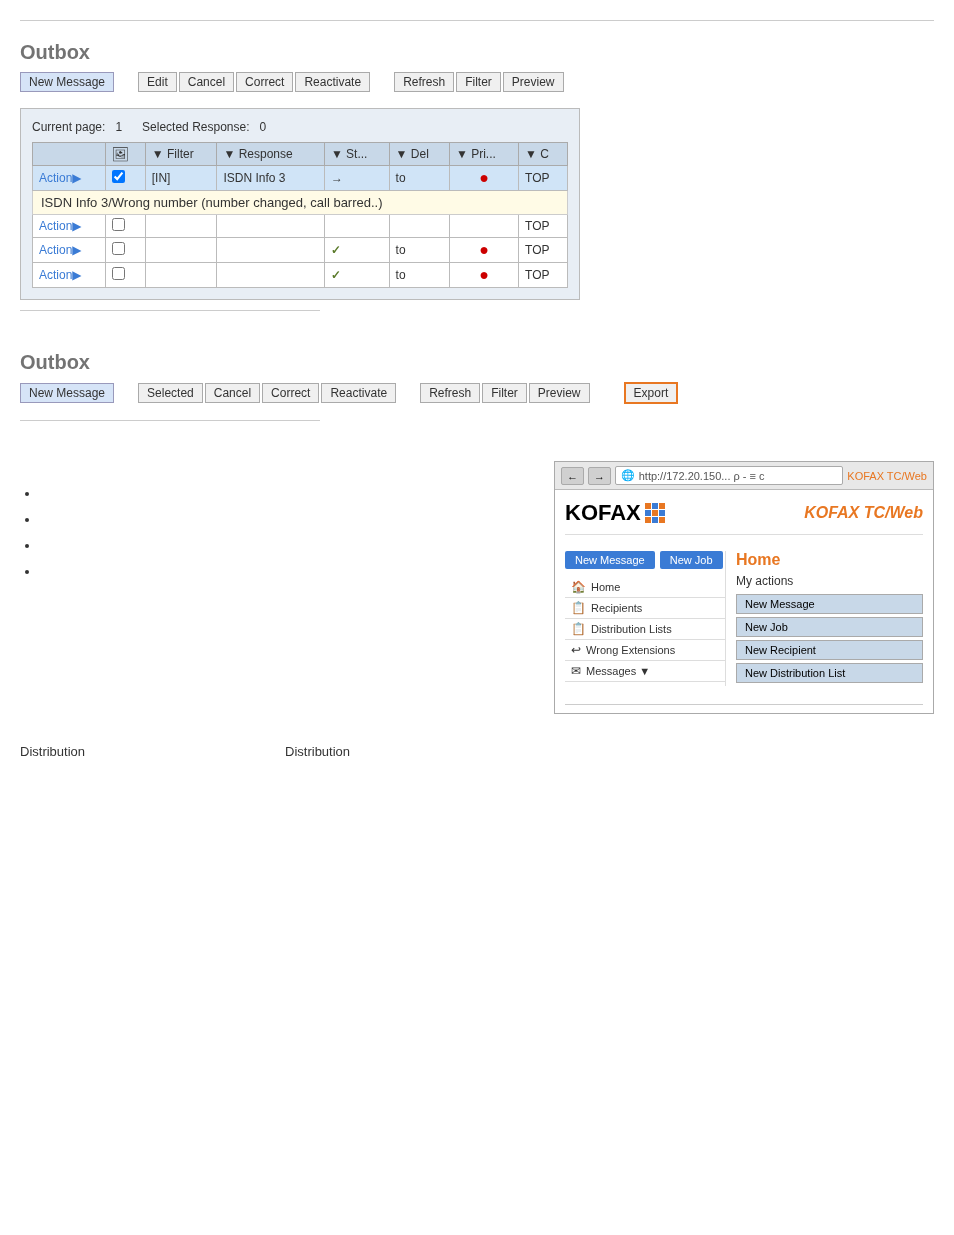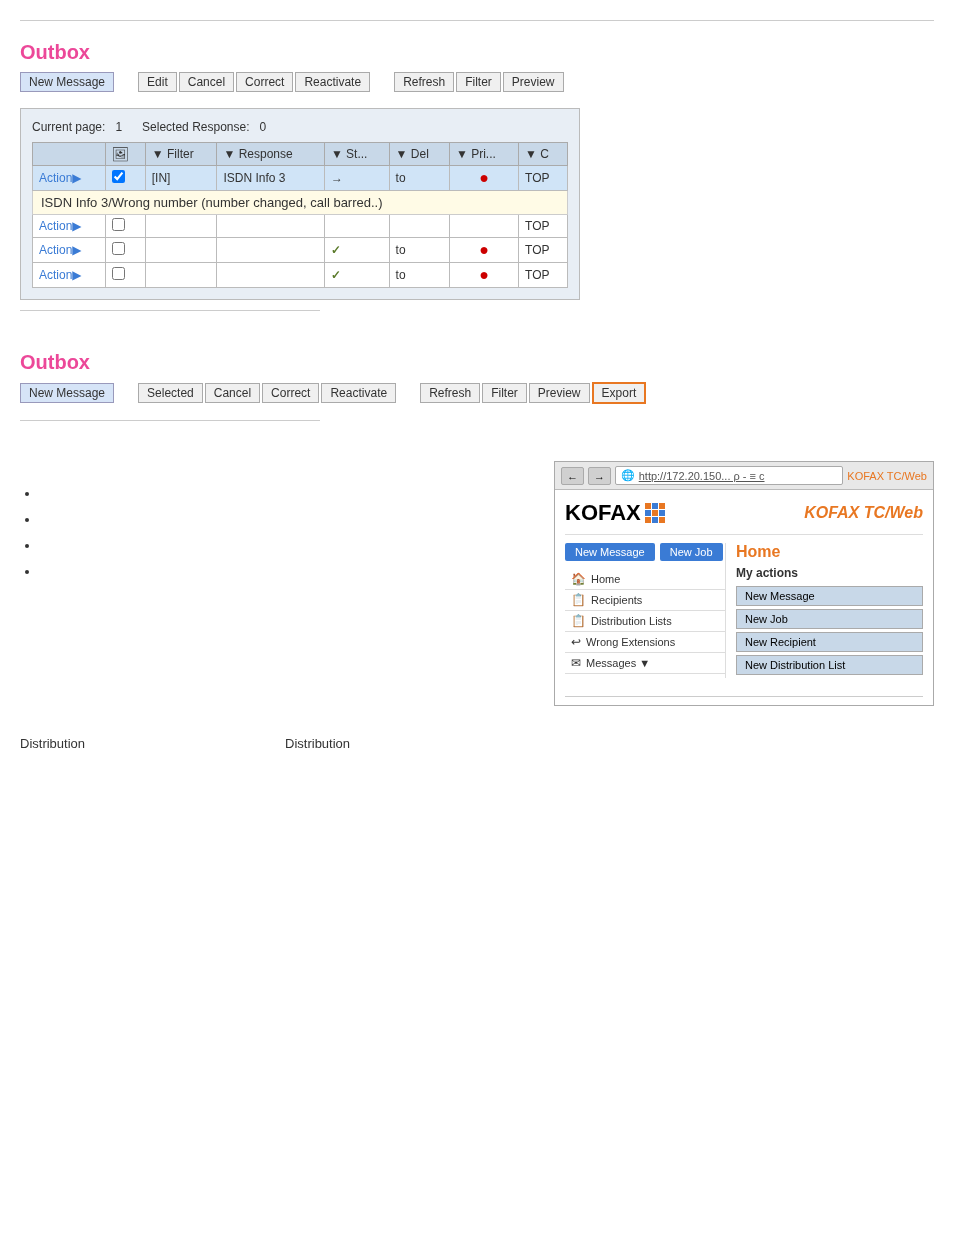--- a/index.html
+++ b/index.html
@@ -17,21 +17,21 @@
       margin-bottom: 20px;
     }
 
     
     .section {
       margin-bottom: 40px;
     }
 
     .section-title {
       font-size: 20px;
-      color: #ec4899;
+      color: #737373;
       font-weight: bold;
       margin-bottom: 8px;
     }
 
     .toolbar {
       display: flex;
       align-items: center;
       gap: 2px;
       margin-bottom: 16px;
       flex-wrap: wrap;
@@ -46,20 +46,21 @@
       color: #333;
       white-space: nowrap;
     }
     .btn-primary {
       background: #d6e4f7;
       border: 1px solid #99b;
     }
     .btn-highlighted {
       border: 2px solid #e87722;
       background: #f0f0f0;
+      margin-left: 32px;
     }
 
     .toolbar-spacer {
       width: 20px;
     }
 
     
     .data-table-wrap {
       border: 1px solid #bbb;
       background: #e8eef5;
@@ -157,32 +158,32 @@
       background: #fff;
       border: 1px solid #aaa;
       padding: 2px 5px;
       border-radius: 2px;
       display: flex;
       align-items: center;
       gap: 4px;
     }
 
     .globe-icon { color: #3a7bd5; }
-    .address-text { color: #555; font-size: 11px; text-decoration: underline; }
+    .address-text { color: #555; font-size: 11px; }
     .kofax-tab { color: #e87722; font-size: 11px; }
 
     .browser-content {
       padding: 10px;
     }
 
     .kofax-header {
       display: flex;
       align-items: center;
       justify-content: space-between;
-      margin-bottom: 8px;
+      margin-bottom: 16px;
       border-bottom: 1px solid #ddd;
       padding-bottom: 8px;
     }
 
     .kofax-logo {
       font-size: 22px;
       font-weight: bold;
       color: #000;
       display: flex;
       align-items: center;
@@ -249,21 +250,21 @@
 
     .home-title {
       font-size: 16px;
       color: #e87722;
       font-weight: bold;
       margin-bottom: 5px;
     }
 
     .my-actions-title {
       font-size: 12px;
-      font-weight: bold;
+      font-weight: normal;
       margin-bottom: 6px;
     }
 
     .action-btn {
       display: block;
       width: 100%;
       padding: 3px 8px;
       background: #c8d8e8;
       border: 1px solid #aaa;
       margin-bottom: 3px;

